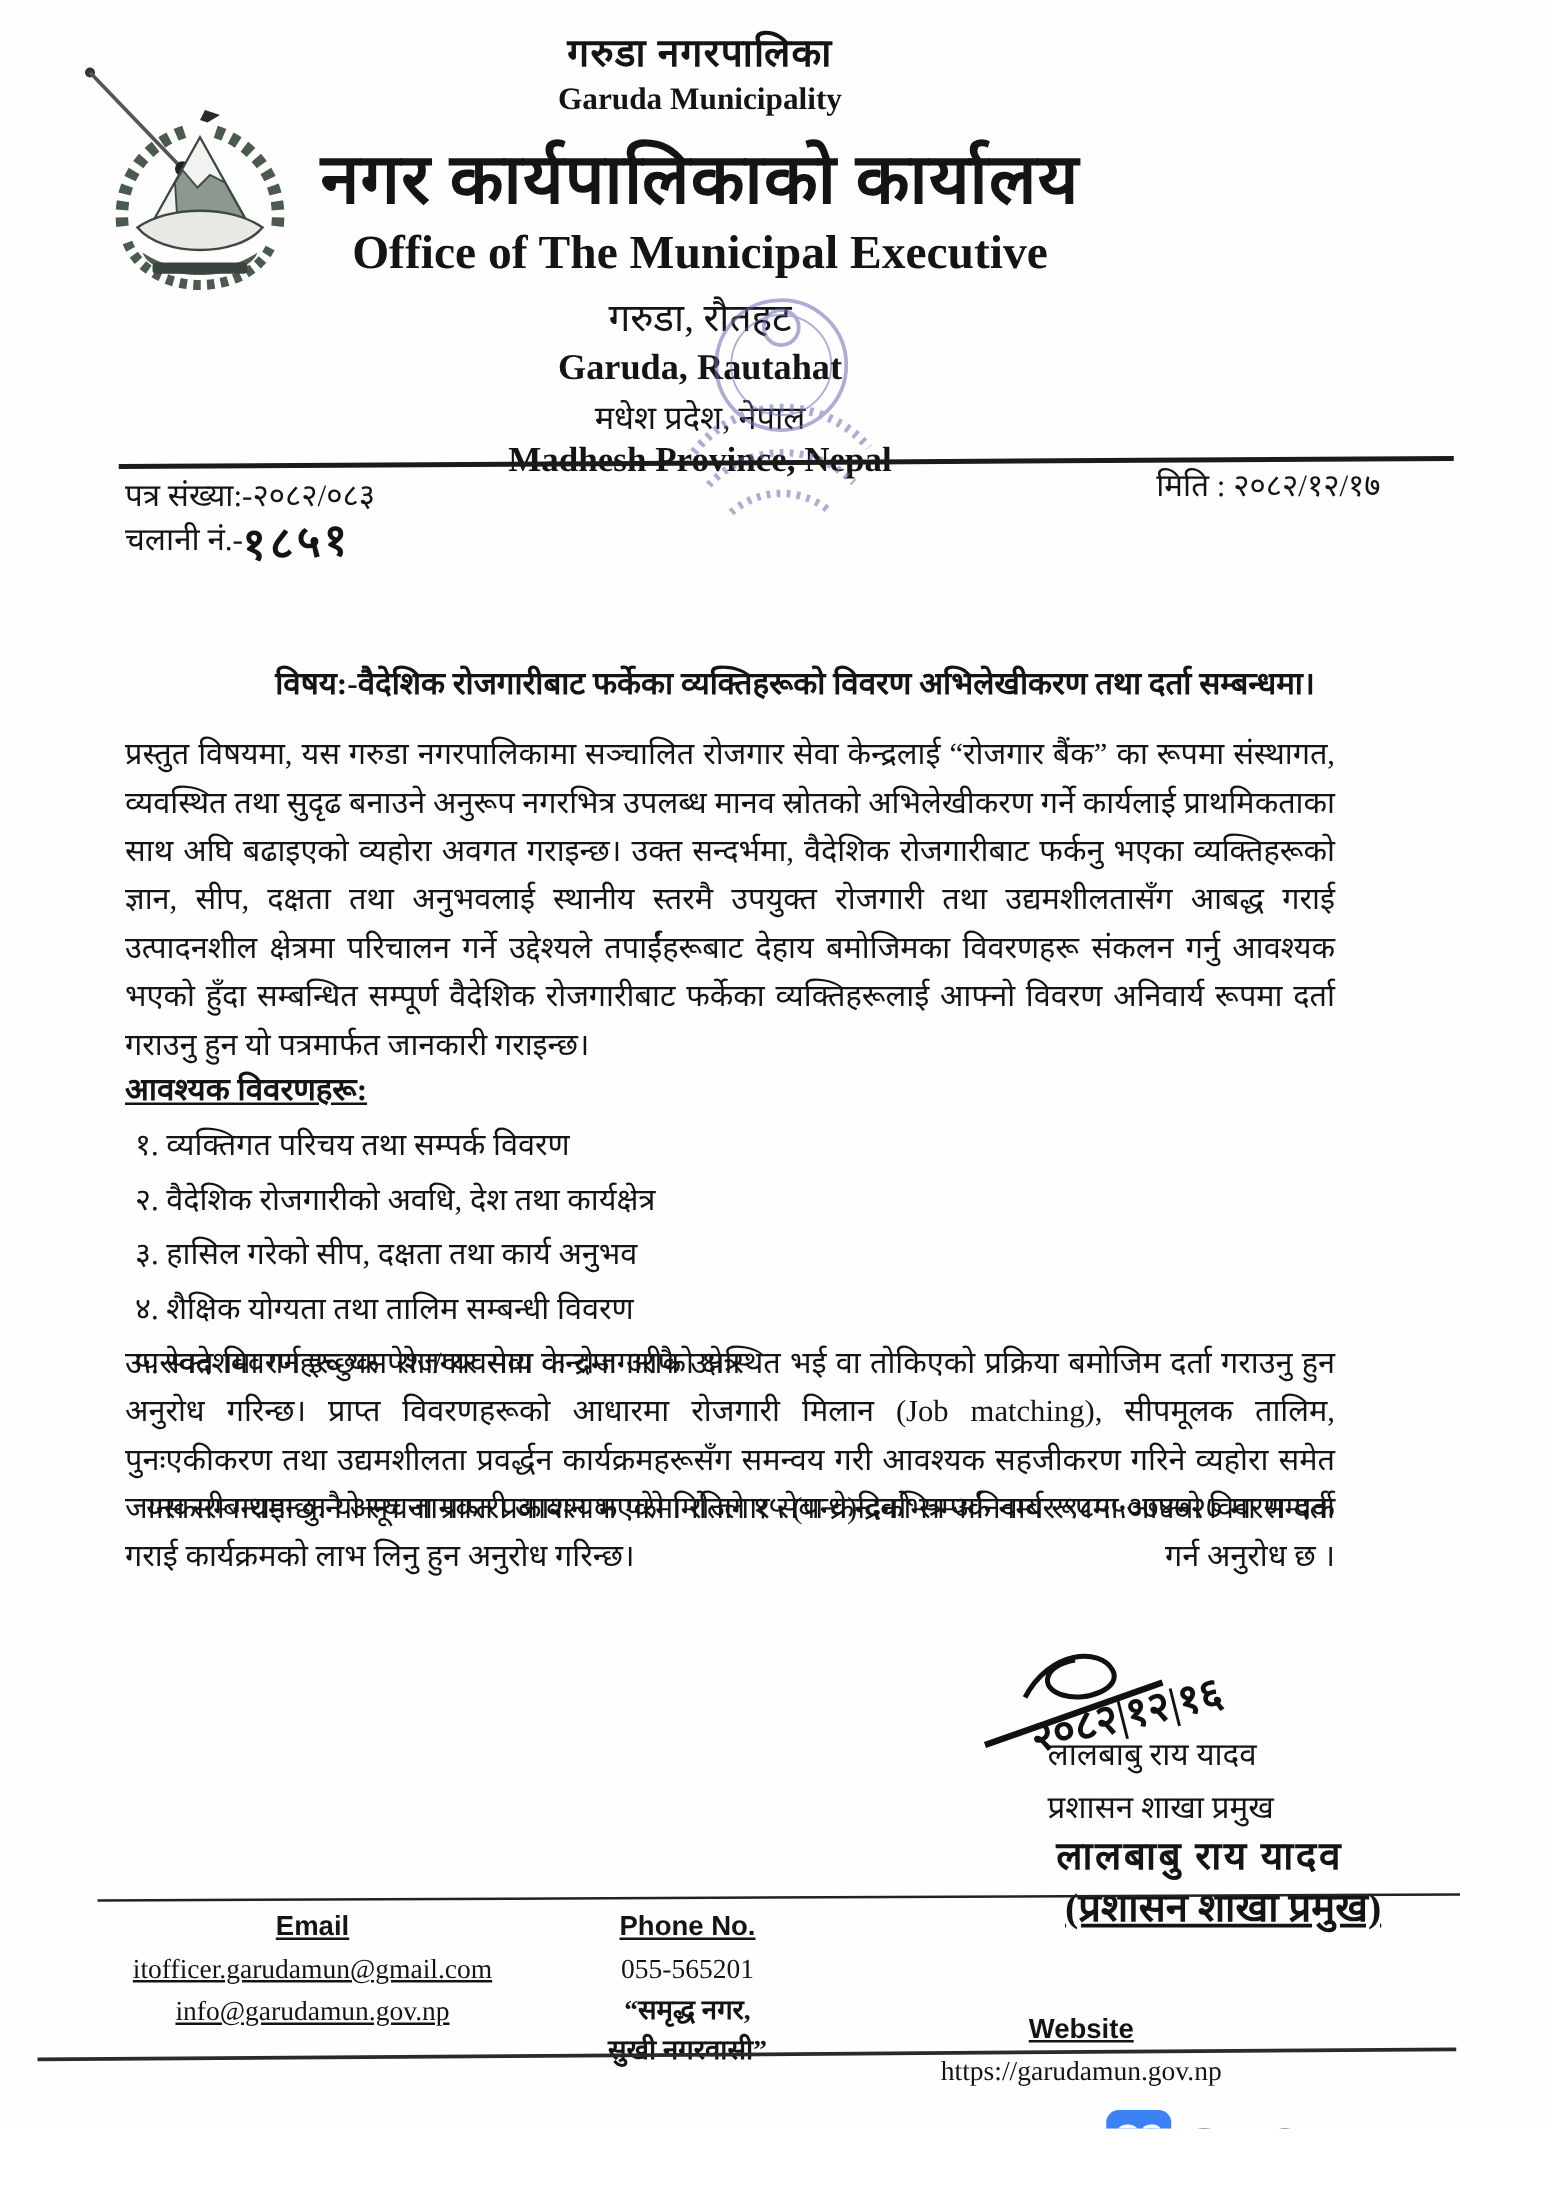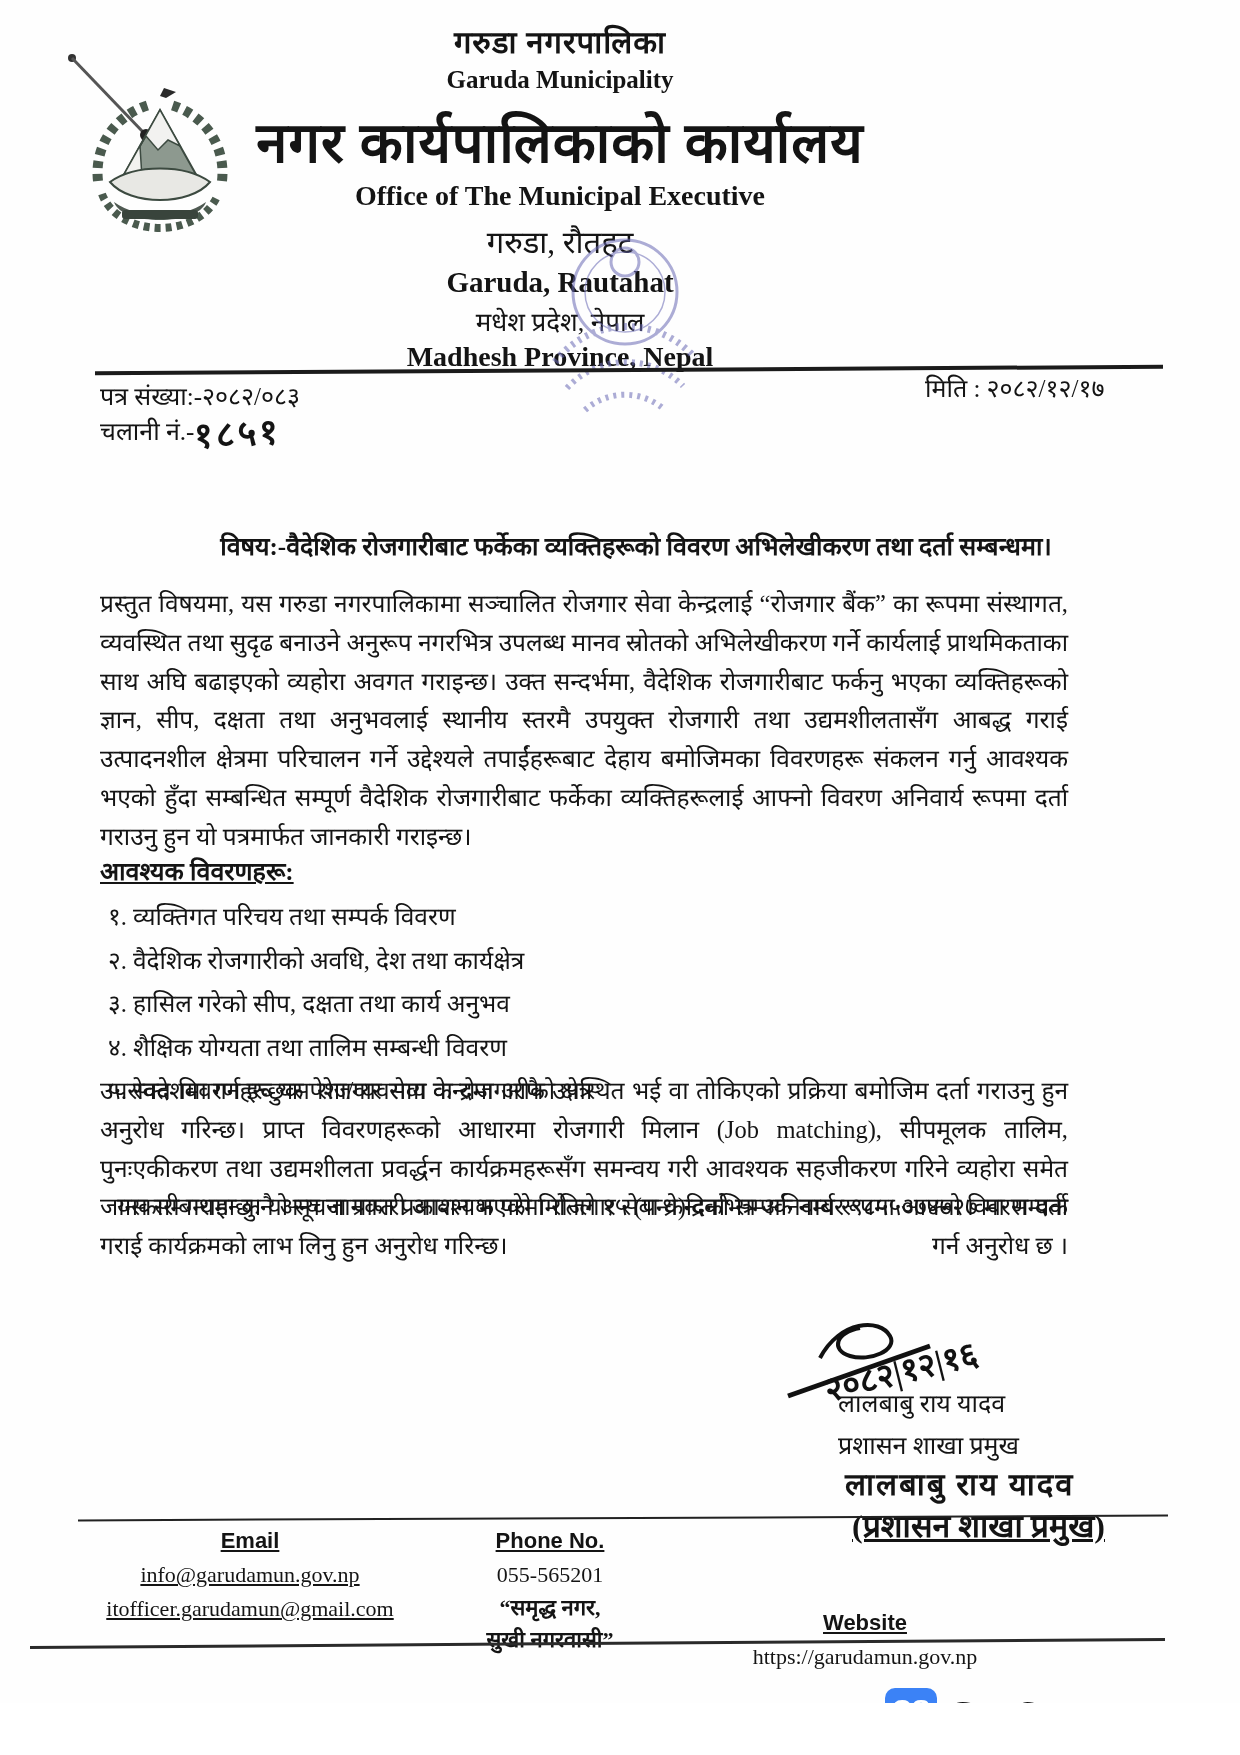--- a/index.html
+++ b/index.html
@@ -12,21 +12,21 @@
     font-family:"Liberation Serif","DejaVu Serif",serif;
     color:#141414;
   }
   .abs{position:absolute;}
   .u{text-decoration:underline;}
   
   .hdr-wrap{left:0;top:0;width:1120px;text-align:center;}
   .muni-np{font-size:31px;font-weight:bold;letter-spacing:1px;padding-top:20px;}
   .muni-en{font-size:25px;font-weight:bold;margin-top:4px;}
   .office-np{font-size:56px;font-weight:bold;margin-top:8px;letter-spacing:1px;}
-  .office-en{font-size:28px;font-weight:bold;margin-top:2px;}
+  .office-en{font-size:38px;font-weight:bold;margin-top:2px;}
   .place-np{font-size:31px;margin-top:8px;}
   .place-en{font-size:29px;font-weight:bold;margin-top:4px;}
   .prov-np{font-size:26px;margin-top:4px;}
   .prov-en{font-size:28px;font-weight:bold;margin-top:2px;}
   .rule1{left:95px;top:368px;width:1068px;height:4px;background:#1b1b1b;transform:rotate(-0.35deg);}
   
   .ref-no{left:100px;top:378px;font-size:25px;}
   .date{left:925px;top:370px;width:250px;font-size:25px;}
   .dispatch{left:100px;top:408px;font-size:25px;}
   .dispatch-num{display:inline-block;font-size:36px;font-weight:bold;transform:rotate(-3deg);letter-spacing:3px;vertical-align:-6px;}
@@ -143,22 +143,22 @@
   </svg>
   <div class="abs sig-name">लालबाबु राय यादव</div>
   <div class="abs sig-title">प्रशासन शाखा प्रमुख</div>
   <div class="abs stamp-name">लालबाबु राय यादव</div>
   <div class="abs stamp-title">(प्रशासन शाखा प्रमुख)</div>
 
   <div class="abs foot-rule"></div>
 
   <div class="abs fc col1">
     <div class="lbl">Email</div>
+    <div class="u">itofficer.garudamun@gmail.com</div>
     <div class="u">info@garudamun.gov.np</div>
-    <div class="u">itofficer.garudamun@gmail.com</div>
   </div>
 
   <div class="abs fc col2">
     <div class="lbl">Phone No.</div>
     <div>055-565201</div>
     <div class="slogan">“समृद्ध नगर,</div>
     <div class="slogan">सुखी नगरवासी”</div>
   </div>
 
   <div class="abs fc col3">

